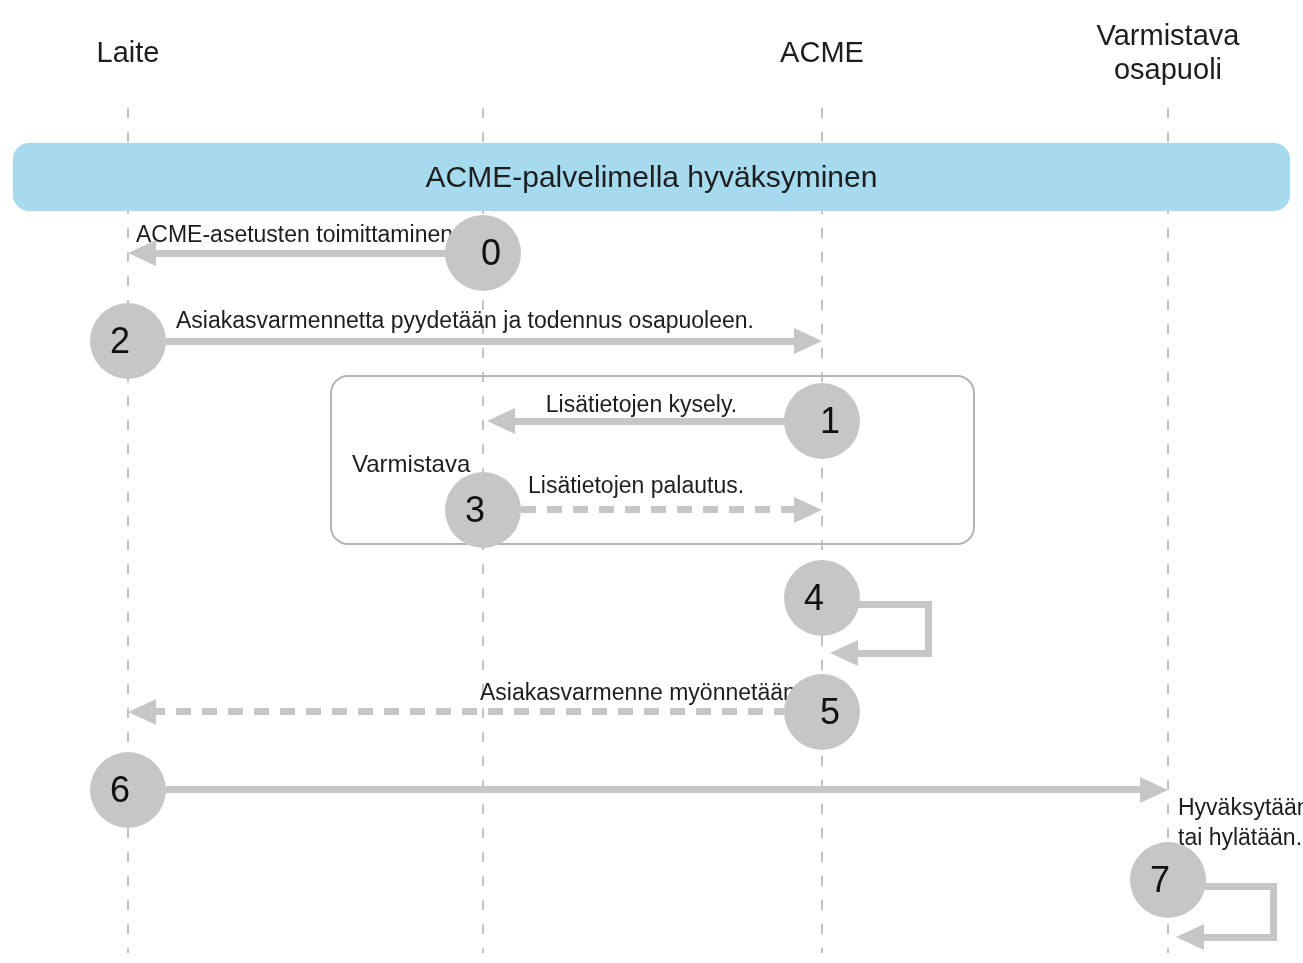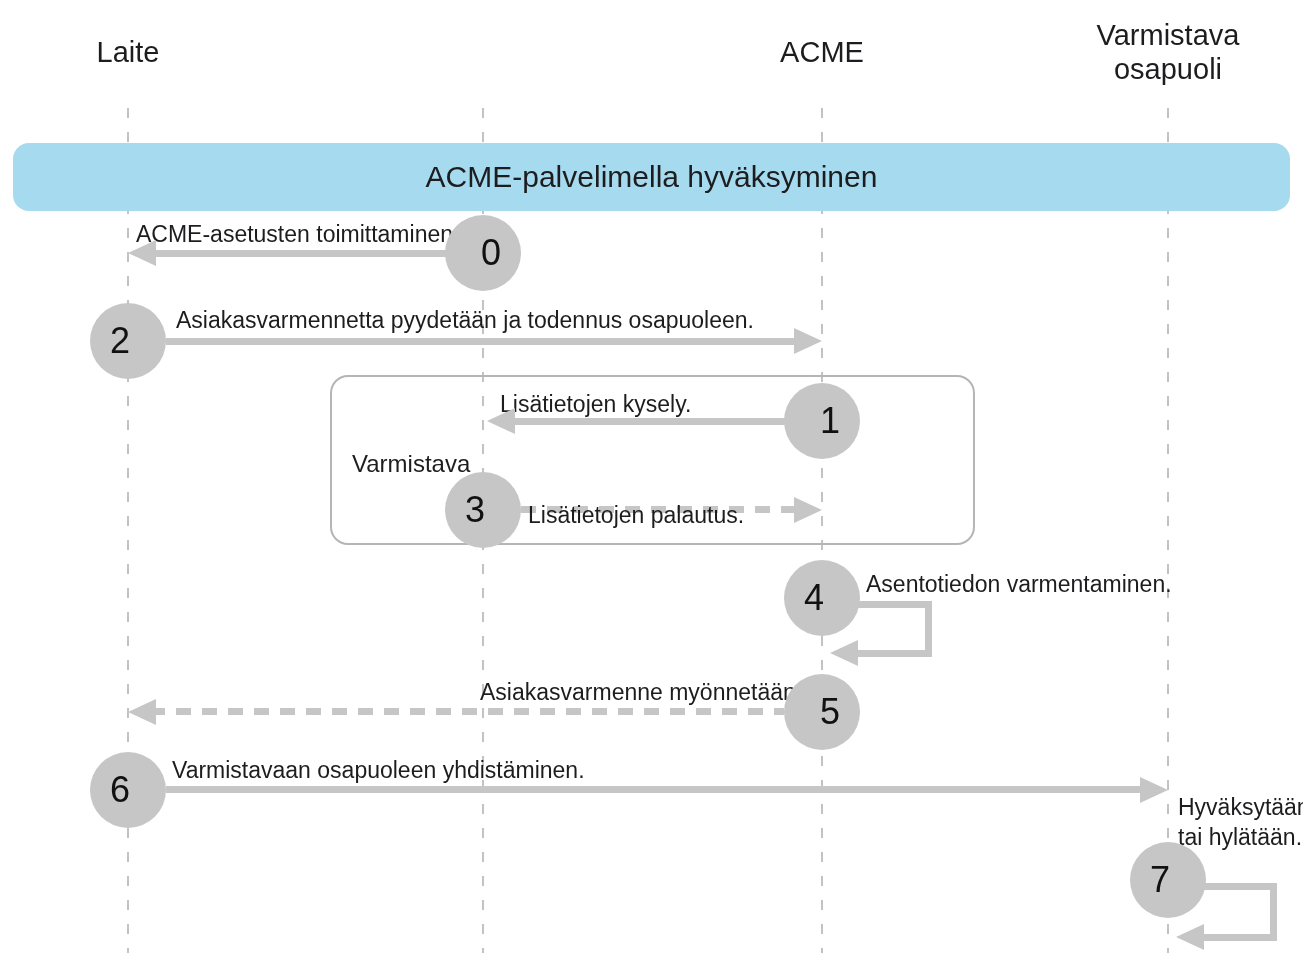--- a/index.html
+++ b/index.html
@@ -31,21 +31,21 @@
   .line{position:absolute;height:7px;background:var(--arrow);z-index:1;}
   .dline{position:absolute;height:7px;z-index:1;
     background:repeating-linear-gradient(90deg,var(--arrow) 0 15px,transparent 15px 26px);}
   .ah-l{position:absolute;width:0;height:0;border-top:13px solid transparent;border-bottom:13px solid transparent;
     border-right:28px solid var(--arrow);z-index:2;}
   .ah-r{position:absolute;width:0;height:0;border-top:13px solid transparent;border-bottom:13px solid transparent;
     border-left:28px solid var(--arrow);z-index:2;}
   .loop{position:absolute;border:7px solid var(--arrow);border-left:none;z-index:1;}
 
   .msg{position:absolute;font-size:23px;color:var(--text);white-space:nowrap;z-index:2;}
-  .msg-r{text-align:left;}
+  .msg-r{text-align:center;}
   .msg-wrap{white-space:normal;line-height:1.3;}
 
   .circle{position:absolute;width:76px;height:76px;border-radius:50%;background:var(--circle-bg);
     display:flex;align-items:center;justify-content:center;z-index:3;}
   .circle .num{font-size:36px;font-weight:500;color:#111;}
   .circle.nl .num{transform:translateX(-8px);}
   .circle.nr .num{transform:translateX(8px);}
 </style>
 </head>
 <body>
@@ -82,42 +82,40 @@
   <div class="group"></div>
   <div class="group-label">Varmistava</div>
 
   <div class="msg msg-r" style="left:500px;top:391px;width:283px">Lisätietojen kysely.</div>
   <div class="ah-l" style="left:487px;top:408px"></div>
   <div class="line" style="left:509px;top:418px;width:277px"></div>
   <div class="circle nr" style="left:784px;top:383px">
     <span class="num">1</span>
   </div>
 
-  <div class="msg" style="left:528px;top:502px">Lisätietojen palautus.</div>
+  <div class="msg" style="left:528px;top:472px">Lisätietojen palautus.</div>
   <div class="dline" style="left:521px;top:506px;width:273px"></div>
   <div class="ah-r" style="left:794px;top:497px"></div>
   <div class="circle nl" style="left:445px;top:472px">
     <span class="num">3</span>
   </div>
 
-  <div class="msg" style="left:866px;top:571px">Asentotiedon varmentaminen.</div>
   <div class="loop" style="left:840px;top:601px;width:92px;height:56px"></div>
   <div class="ah-l" style="left:830px;top:640px"></div>
   <div class="circle nl" style="left:784px;top:560px">
     <span class="num">4</span>
   </div>
 
   <div class="msg msg-r" style="left:480px;top:679px;width:303px">Asiakasvarmenne myönnetään.</div>
   <div class="ah-l" style="left:128px;top:699px"></div>
   <div class="dline" style="left:150px;top:708px;width:634px"></div>
   <div class="circle nr" style="left:784px;top:674px">
     <span class="num">5</span>
   </div>
 
-  <div class="msg" style="left:172px;top:757px">Varmistavaan osapuoleen yhdistäminen.</div>
   <div class="line" style="left:166px;top:786px;width:974px"></div>
   <div class="ah-r" style="left:1140px;top:777px"></div>
   <div class="circle nl" style="left:90px;top:752px">
     <span class="num">6</span>
   </div>
 
   <div class="msg msg-wrap" style="left:1178px;top:793px;width:150px">Hyväksytään tai hylätään.</div>
   <div class="loop" style="left:1186px;top:883px;width:91px;height:58px"></div>
   <div class="ah-l" style="left:1176px;top:924px"></div>
   <div class="circle nl" style="left:1130px;top:842px">

